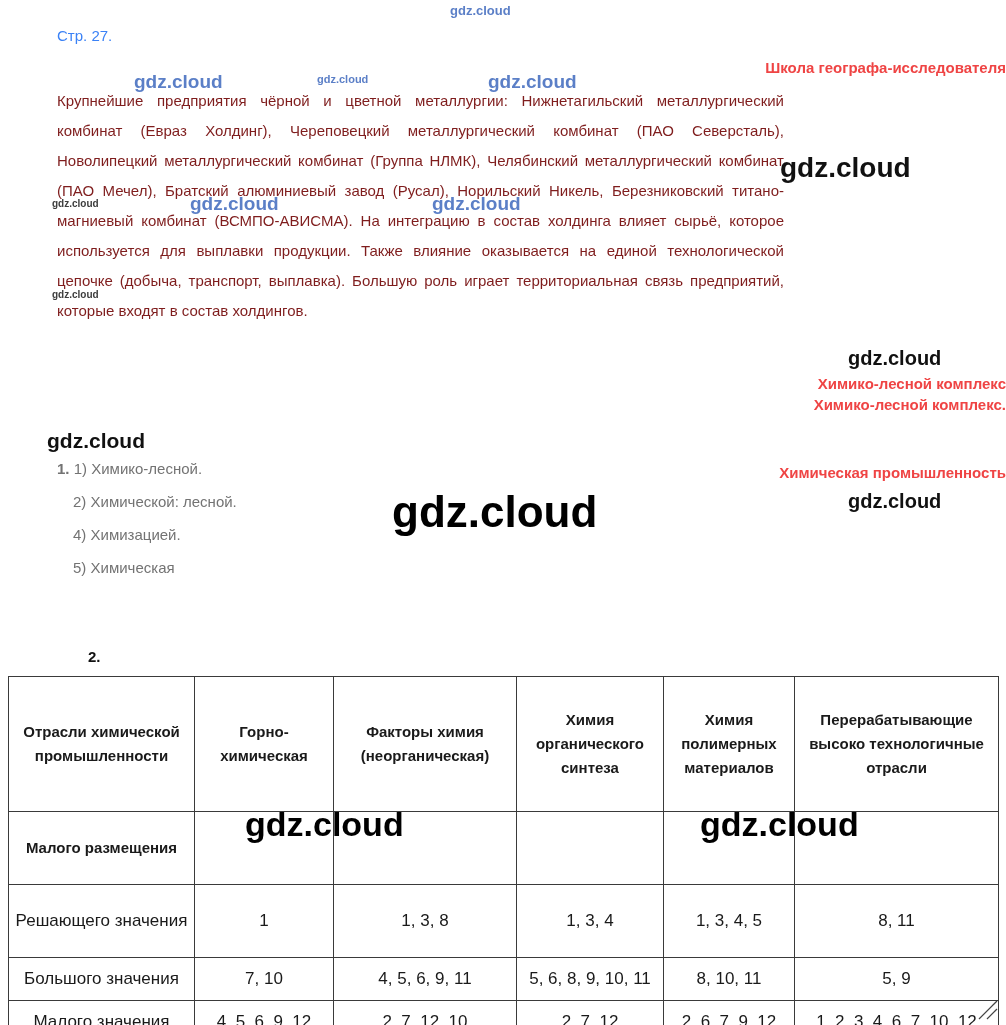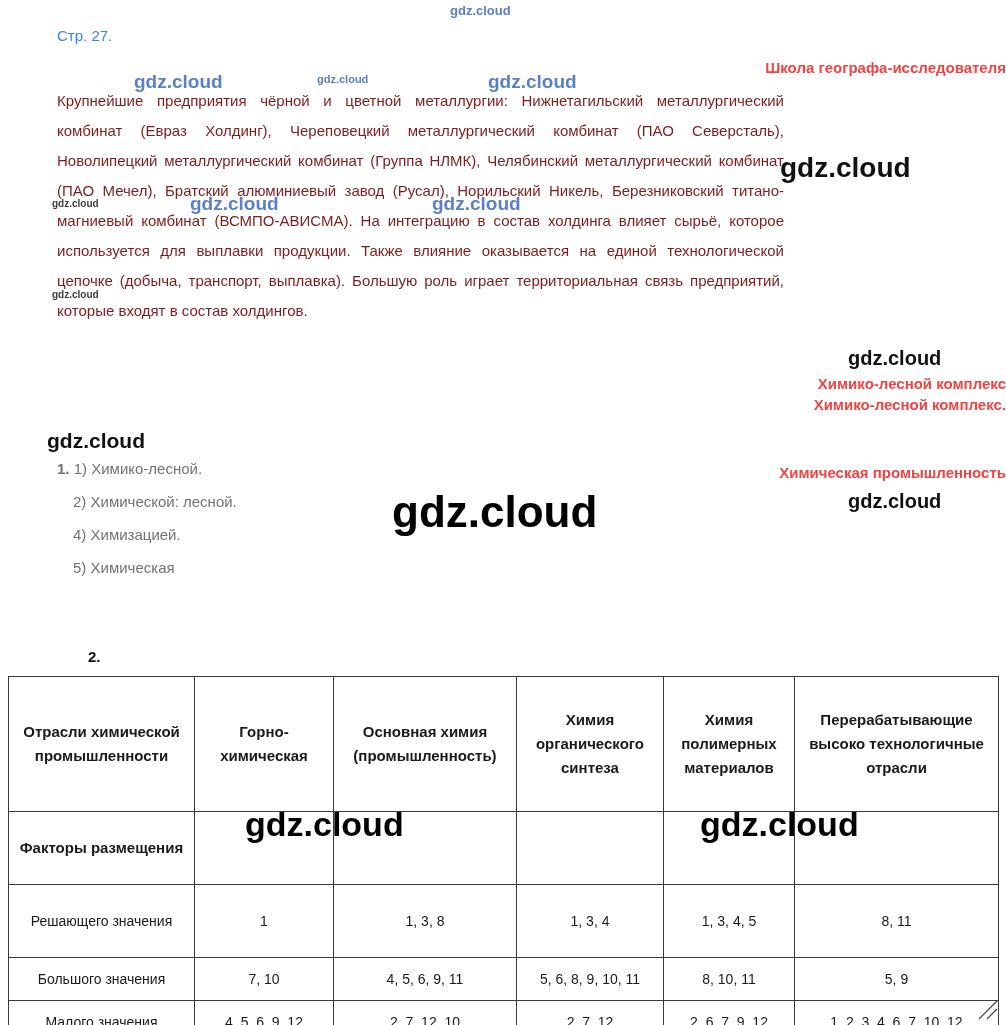--- a/index.html
+++ b/index.html
@@ -86,21 +86,21 @@
     left: 8px;
     top: 676px;
     width: 990px;
     border-collapse: collapse;
     table-layout: fixed;
   }
   table.grid td, table.grid th {
     border: 1px solid #3a3a3a;
     text-align: center;
     vertical-align: middle;
-    font-size: 14px;
+    font-size: 17px;
     color: #1a1a1a;
     padding: 4px 4px;
     line-height: 24px;
   }
   table.grid th {
     font-weight: bold;
     font-size: 15px;
     padding: 8px 6px;
   }
   table.grid td.rowlabel-bold {
@@ -160,27 +160,27 @@
         <col class="c1">
         <col class="c2">
         <col class="c3">
         <col class="c4">
         <col class="c5">
     </colgroup>
     <tbody>
       <tr class="row-h1">
         <th>Отрасли химической промышленности</th>
         <th>Горно-химическая</th>
-        <th>Основная химия (промышленность)</th>
+        <th>Факторы химия (неорганическая)</th>
         <th>Химия органического синтеза</th>
         <th>Химия полимерных материалов</th>
         <th>Перерабатывающие высоко технологичные отрасли</th>
       </tr>
       <tr class="row-factors">
-        <td class="rowlabel-bold">Факторы размещения</td>
+        <td class="rowlabel-bold">Малого размещения</td>
         <td></td>
         <td></td>
         <td></td>
         <td></td>
         <td></td>
       </tr>
       <tr class="row-reshaush">
         <td>Решающего значения</td>
         <td>1</td>
         <td>1, 3, 8</td>

